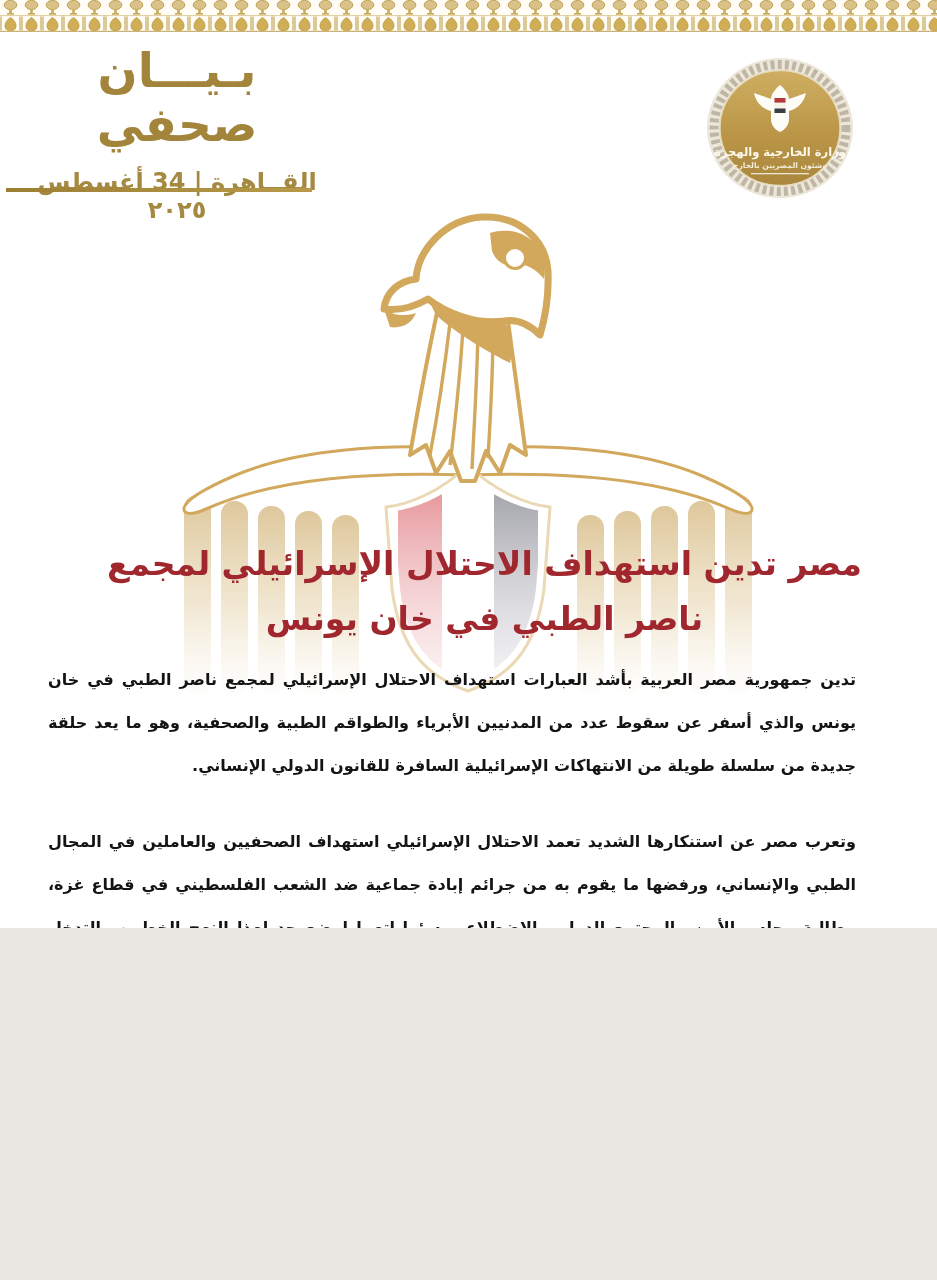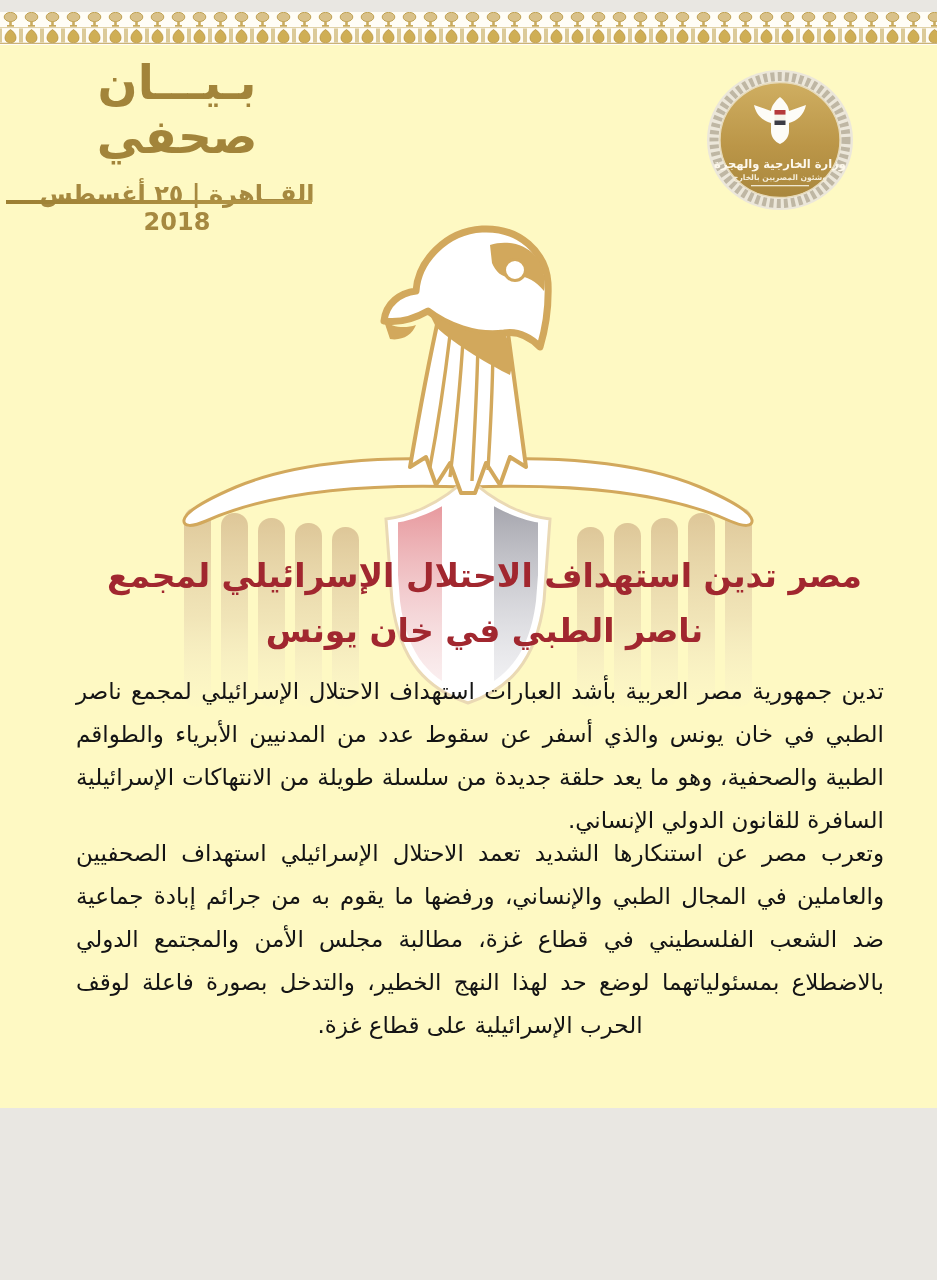--- a/index.html
+++ b/index.html
@@ -1,20 +1,20 @@
 <!DOCTYPE html>
 <html lang="ar"><head>
 <meta charset="utf-8">
 <style>
   html,body{margin:0;padding:0;background:#e9e7e2;}
   .page{
     position:relative;
-    width:937px;height:1096px;
-    margin:12px auto;
-    background:#fef9c3;
+    width:937px;height:928px;
+    margin:0 auto;
+    background:#ffffff;
     overflow:hidden;
     font-family:"DejaVu Sans",sans-serif;
   }
   
   .border-top{position:absolute;left:0;top:0;width:937px;height:33px;display:block;}
   .border-bottom{position:absolute;left:0;top:1247px;width:937px;height:33px;display:block;}
   
   .title-block{
     position:absolute;left:14px;top:44px;width:326px;
     text-align:center;direction:rtl;color:#a2843a;
@@ -34,23 +34,23 @@
   
   .emblem{position:absolute;left:178px;top:203px;width:580px;height:492px;z-index:1;}
   
   .headline{
     position:absolute;left:94px;top:536px;width:781px;z-index:2;
     margin:0;direction:rtl;text-align:center;
     font-size:33px;line-height:55px;font-weight:700;color:#a1272f;
   }
   
   .body-para{
-    position:absolute;left:76px;width:808px;z-index:2;
+    position:absolute;left:48px;width:808px;z-index:2;
     margin:0;direction:rtl;text-align:justify;
-    font-size:23px;line-height:43px;font-weight:400;color:#141414;
+    font-size:16px;line-height:43px;font-weight:700;color:#141414;
   }
   .para-1{top:658px;}
   .para-2{top:820px;text-align-last:center;}
   
   .footer-band{
     position:absolute;left:0;top:1163px;width:937px;height:84px;z-index:3;
     background:linear-gradient(90deg,#ab8a3d 0%,#c3a04a 18%,#cfae5c 45%,#c8a750 70%,#a8863c 100%);
     border-top:2px solid #dcc98b;
     text-align:center;
   }
@@ -79,21 +79,21 @@
         <line x1="20" y1="16.5" x2="20" y2="30.5" stroke="#d3bd80" stroke-width="1.6"></line>
         <path d="M10.5,17.5 C14,19.8 16,22.8 16,25.8 C16,29.3 13.6,30.8 10.5,30.8 C7.4,30.8 5,29.3 5,25.8 C5,22.8 7,19.8 10.5,17.5 Z" fill="#cfae55" stroke="#b89340" stroke-width="0.8"></path>
       </pattern>
     </defs>
     <rect width="937" height="33" fill="url(#topPat)"></rect>
     <line x1="0" y1="31.4" x2="937" y2="31.4" stroke="#cbb377" stroke-width="1.4"></line>
   </svg>
 
   <div class="title-block">
     <h1 class="statement-title">بـيـــان صحفي</h1>
-    <div class="dateline">القــاهرة | ٢٥ أغسطس 2018</div>
+    <div class="dateline">القــاهرة | 34 أغسطس ٢٠٢٥</div>
   </div>
   <div class="header-rule"></div>
 
   <svg class="seal" viewBox="0 0 152 146" xmlns="http://www.w3.org/2000/svg">
     <defs>
       <linearGradient id="sealGold" x1="0" y1="0" x2="0" y2="1">
         <stop offset="0" stop-color="#cfae61"></stop>
         <stop offset="0.55" stop-color="#bb9648"></stop>
         <stop offset="1" stop-color="#a9873d"></stop>
       </linearGradient>

